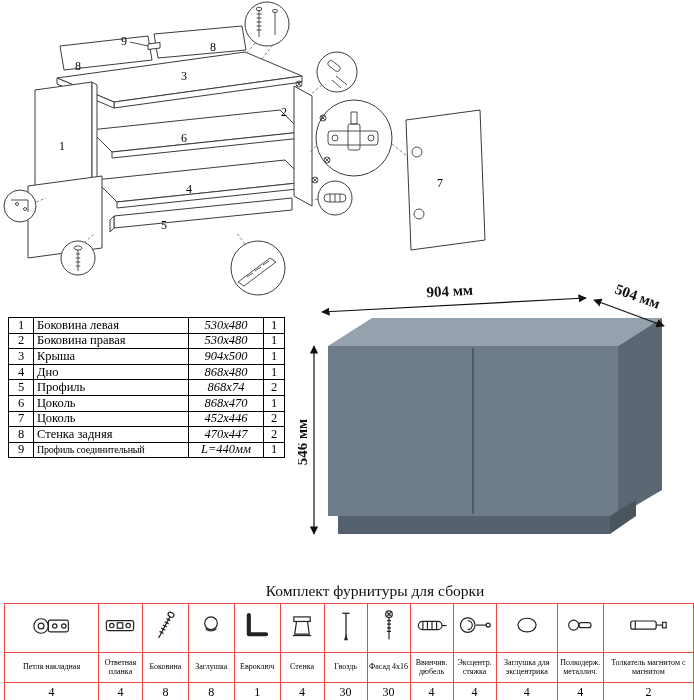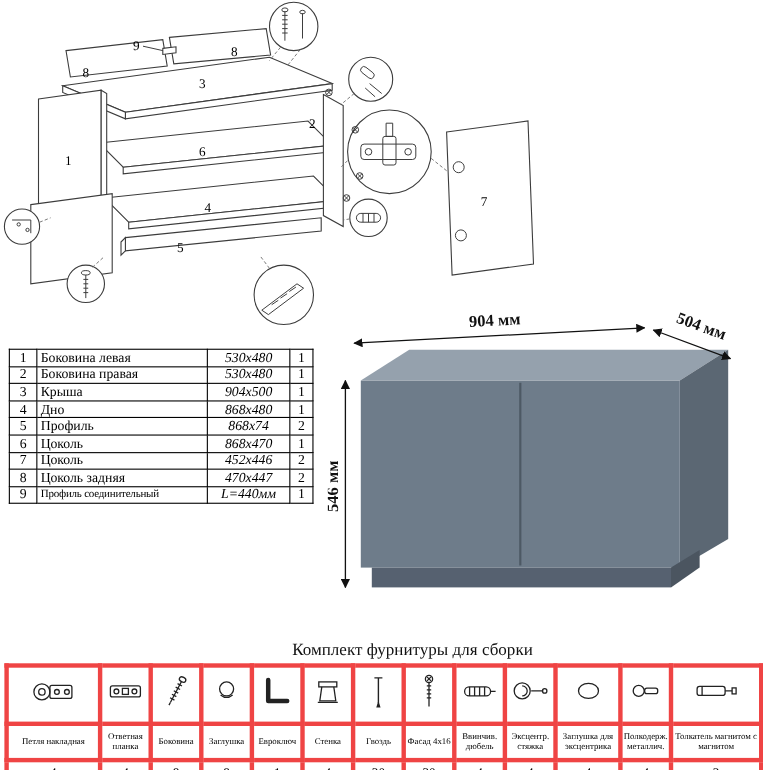--- a/index.html
+++ b/index.html
@@ -33,21 +33,21 @@
   .dim-text{font-family:"Liberation Serif",serif;font-size:15px;font-weight:600;fill:#111;text-anchor:middle;}
   .dim-line{stroke:#111;stroke-width:1.2;}
   
   .hw-title{
     position:absolute;left:0;top:582px;width:100%;text-align:center;
     font-size:15.5px;color:#111;margin-left:28px;
   }
   .hw-table{
     position:absolute;left:4px;top:603px;border-collapse:collapse;table-layout:fixed;
   }
-  .hw-table td{border:4px solid #ef4444;text-align:center;vertical-align:middle;overflow:hidden;}
+  .hw-table td{border:1px solid #ef4444;text-align:center;vertical-align:middle;overflow:hidden;}
   .hw-icon-cell{height:46px;}
   .hw-icon{width:40px;height:42px;display:inline-block;}
   .hw-name-cell{height:27px;font-size:8px;line-height:1.1;padding:1px 1px;vertical-align:middle;}
   .hw-qty-cell{height:16px;font-size:12px;}
 </style>
 </head>
 <body>
 
 <div class="page">
 
@@ -211,21 +211,21 @@
           <td class="c-qty">1</td>
         </tr>
         <tr>
           <td class="c-num">7</td>
           <td class="c-name">Цоколь</td>
           <td class="c-size">452x446</td>
           <td class="c-qty">2</td>
         </tr>
         <tr>
           <td class="c-num">8</td>
-          <td class="c-name">Цоколь задняя</td>
+          <td class="c-name">Стенка задняя</td>
           <td class="c-size">470x447</td>
           <td class="c-qty">2</td>
         </tr>
         <tr>
           <td class="c-num">9</td>
           <td class="c-name">Профиль соединительный</td>
           <td class="c-size">L=440мм</td>
           <td class="c-qty">1</td>
         </tr>
       </tbody>

